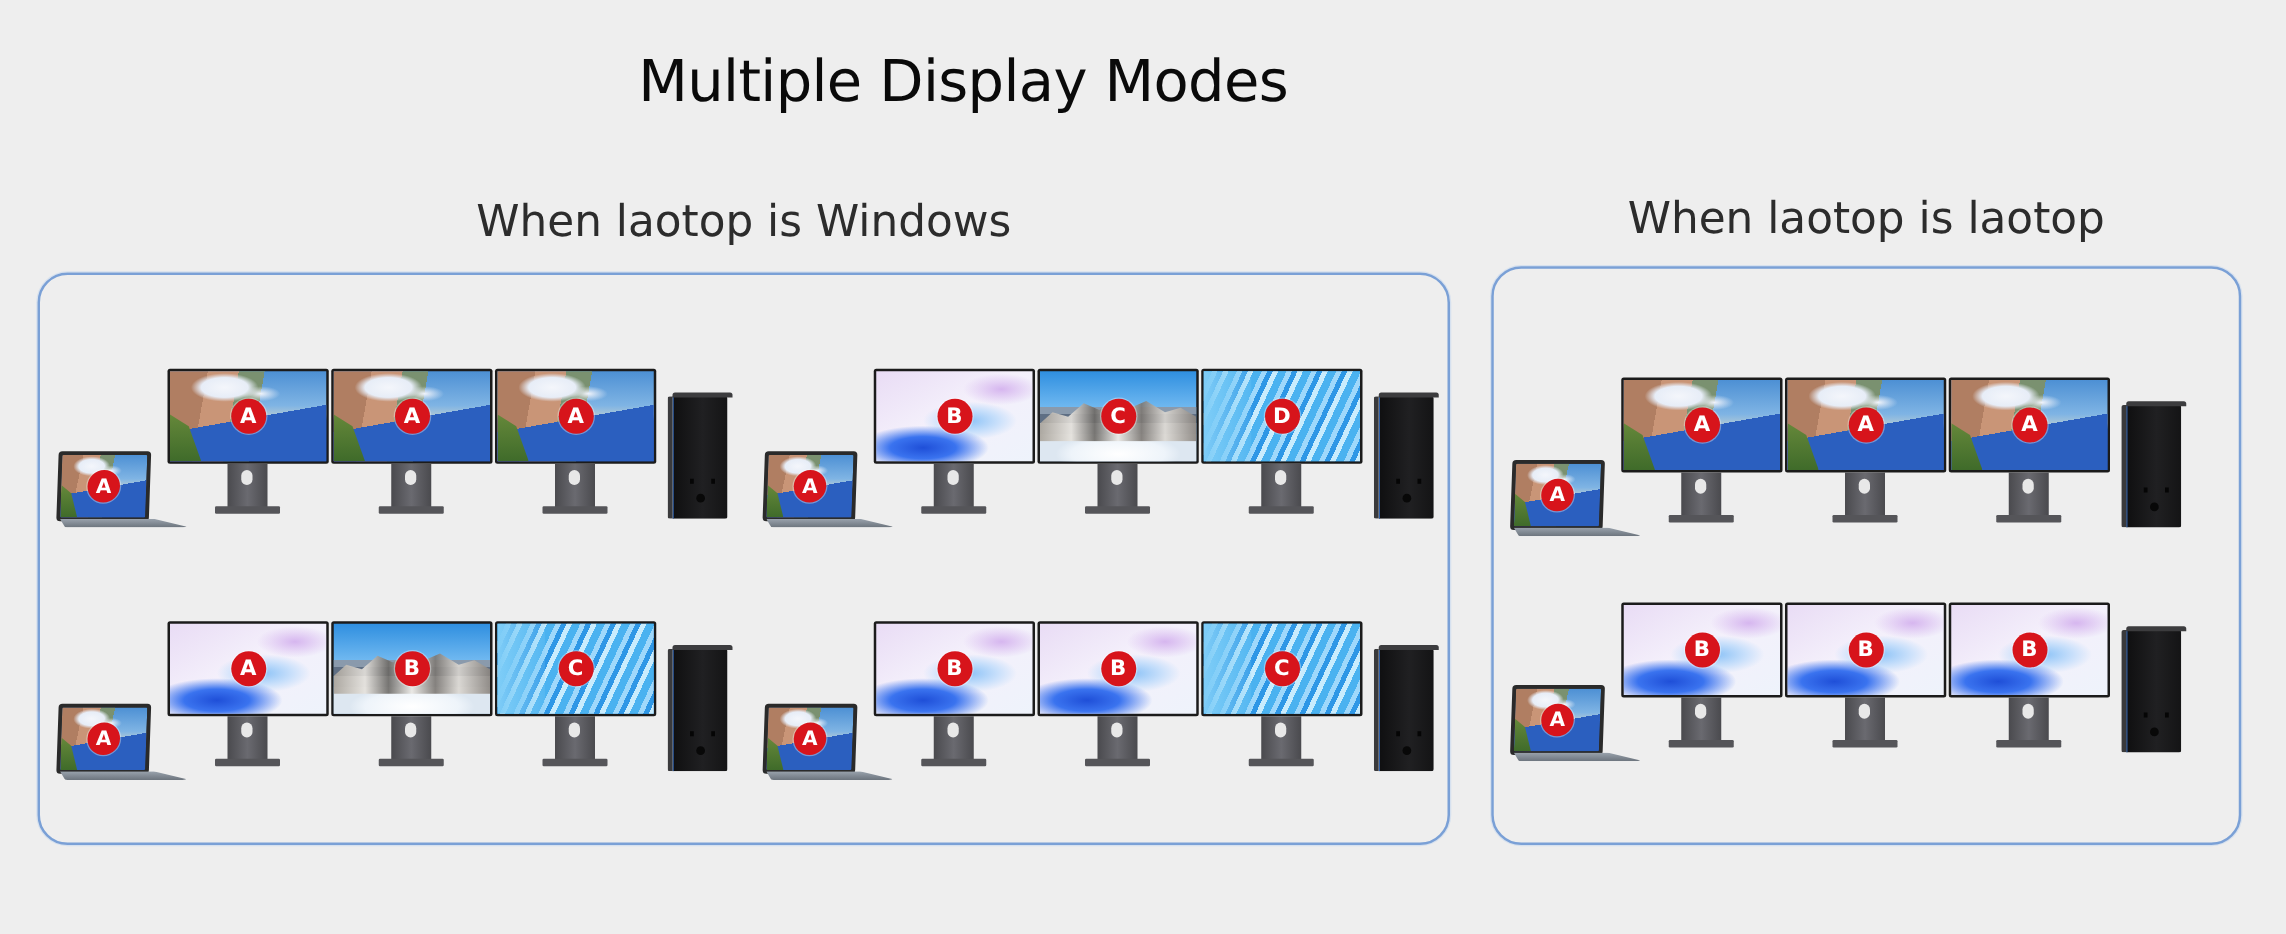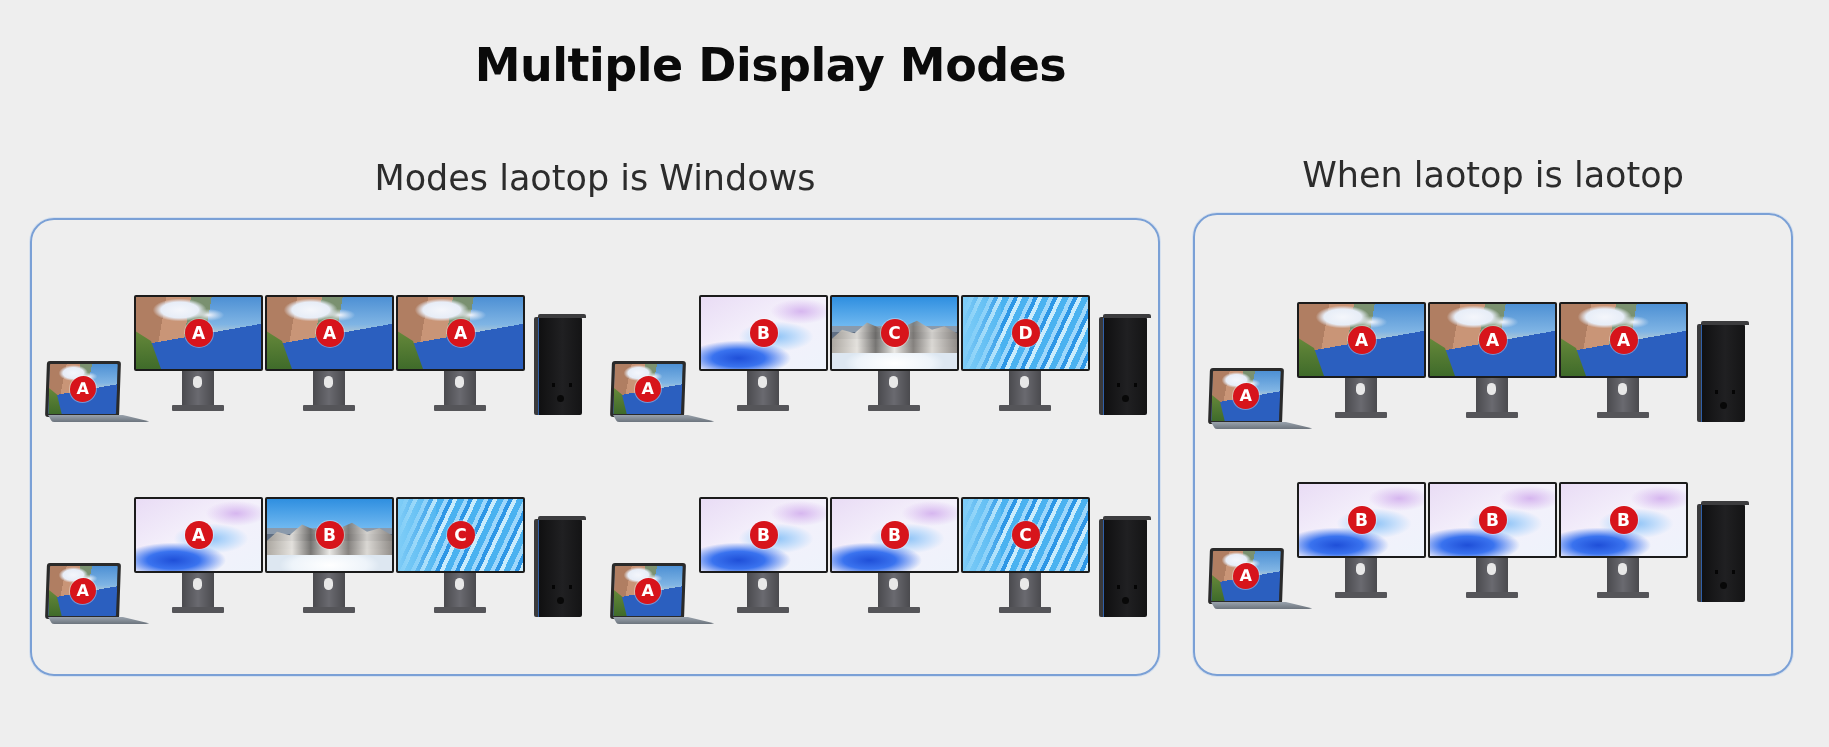--- a/index.html
+++ b/index.html
@@ -1,21 +1,21 @@
 <!DOCTYPE html>
 <html><head>
 <meta charset="utf-8">
 <style>
   * { box-sizing: border-box; margin: 0; padding: 0; }
   html, body { width: 1829px; height: 747px; background: #eeeeee; overflow: hidden; }
   body { position: relative; font-family: "DejaVu Sans", sans-serif; color: #111; }
 
   .title {
     position: absolute; left: 0; top: 38px; width: 1541px; text-align: center;
-    font-size: 46px; font-weight: bold; letter-spacing: -0.5px; color: #0a0a0a;
+    font-size: 46px; font-weight: normal; letter-spacing: -0.5px; color: #0a0a0a;
   }
   .section-title {
     position: absolute; text-align: center; font-size: 35px; color: #2c2c2c;
   }
   .panel {
     position: absolute; border: 2px solid #7aa0d6; border-radius: 24px;
     box-shadow: 0 0 0 1px rgba(170,200,240,0.35);
   }
 
   .scene { position: absolute; width: 560px; height: 150px; }
@@ -126,21 +126,21 @@
     box-shadow: 0 0 0 1px rgba(255,255,255,0.35);
     font-family: "DejaVu Sans", sans-serif;
   }
   .laptop .badge { width: 26px; height: 26px; line-height: 26px; font-size: 16px; }
 </style>
 </head>
 <body>
 
 <div class="title">Multiple Display Modes</div>
 
-<div class="section-title" style="left:30px; top:158px; width:1130px;">Modes laotop is Windows</div>
+<div class="section-title" style="left:30px; top:158px; width:1130px;">When laotop is Windows</div>
 <div class="panel" style="left:30px; top:218px; width:1130px; height:458px;"></div>
 
 <div class="section-title" style="left:1193px; top:155px; width:600px;">When laotop is laotop</div>
 <div class="panel" style="left:1193px; top:213px; width:600px; height:463px;"></div>
 
 <div id="scenes">
     <div class="scene" style="left: 40px; top: 283px;">
     <div class="laptop">
       <div class="lid">
         <div class="scr wp-lake">

